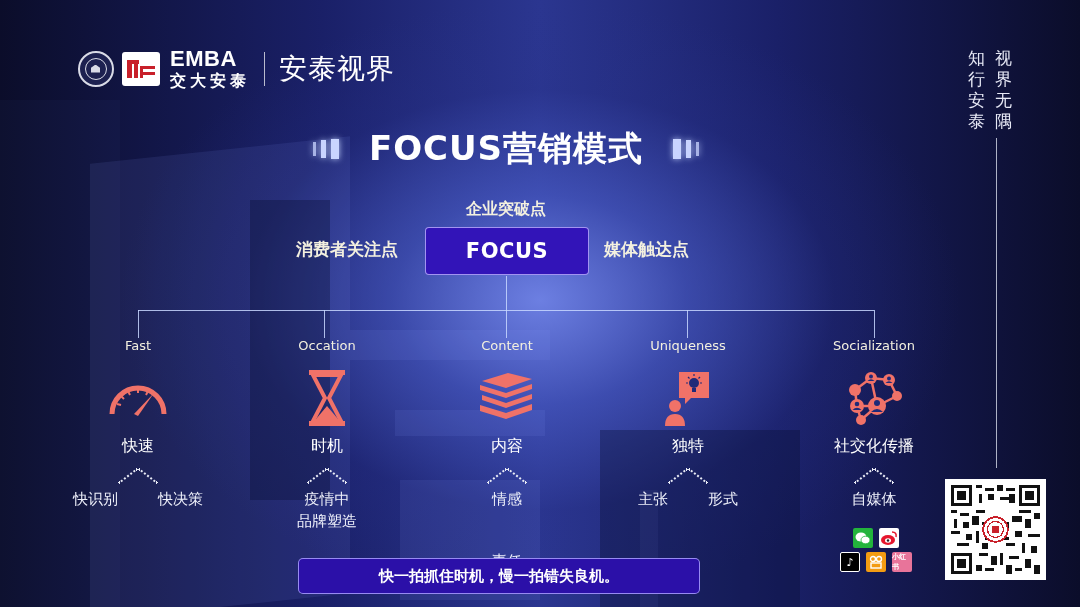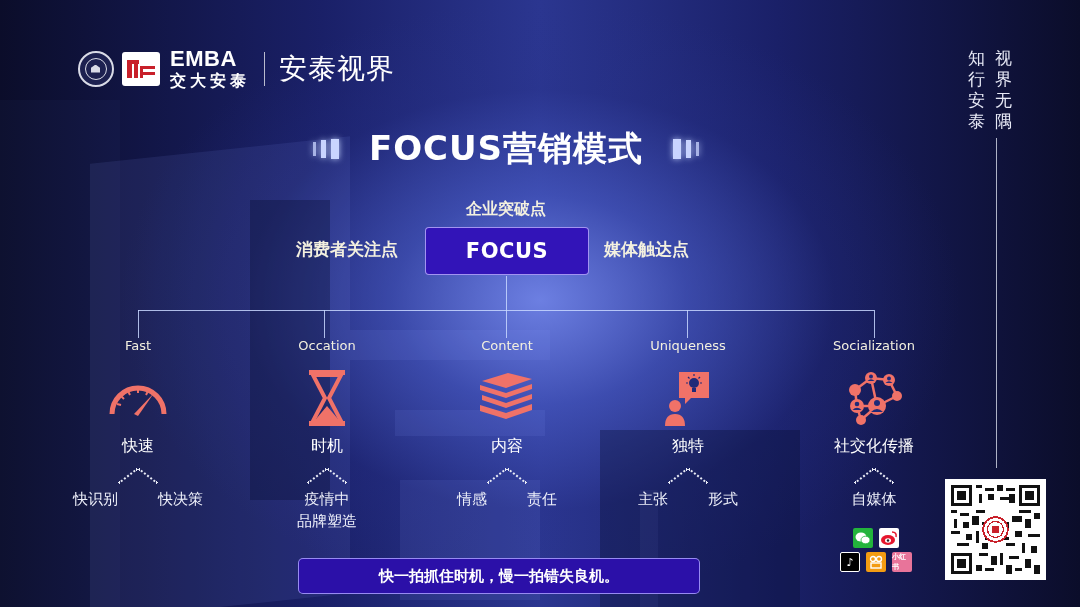--- a/index.html
+++ b/index.html
@@ -229,21 +229,21 @@
         <g fill="#f07268">
           <path d="M4 10 L30 2 L54 8 L28 17 Z"></path>
           <path d="M2 14 L28 22 L54 13 L54 18 L28 27 L2 19 Z"></path>
           <path d="M4 24 L28 32 L54 23 L54 28 L28 37 L4 29 Z"></path>
           <path d="M2 34 L28 42 L54 33 L54 39 L28 48 L2 40 Z"></path>
         </g>
       </svg>
     </div>
     <div class="col-cn">内容</div>
     <div class="chevron"></div>
-    <div class="subs" style="gap:40px;">
+    <div class="subs" style="gap:40px;flex-direction:column;">
       <div class="sub">
           <div>情感</div>
         </div>
       <div class="sub">
           <div>责任</div>
         </div>
     </div>
   </div>
 
   <div class="col" style="left:779px;">

